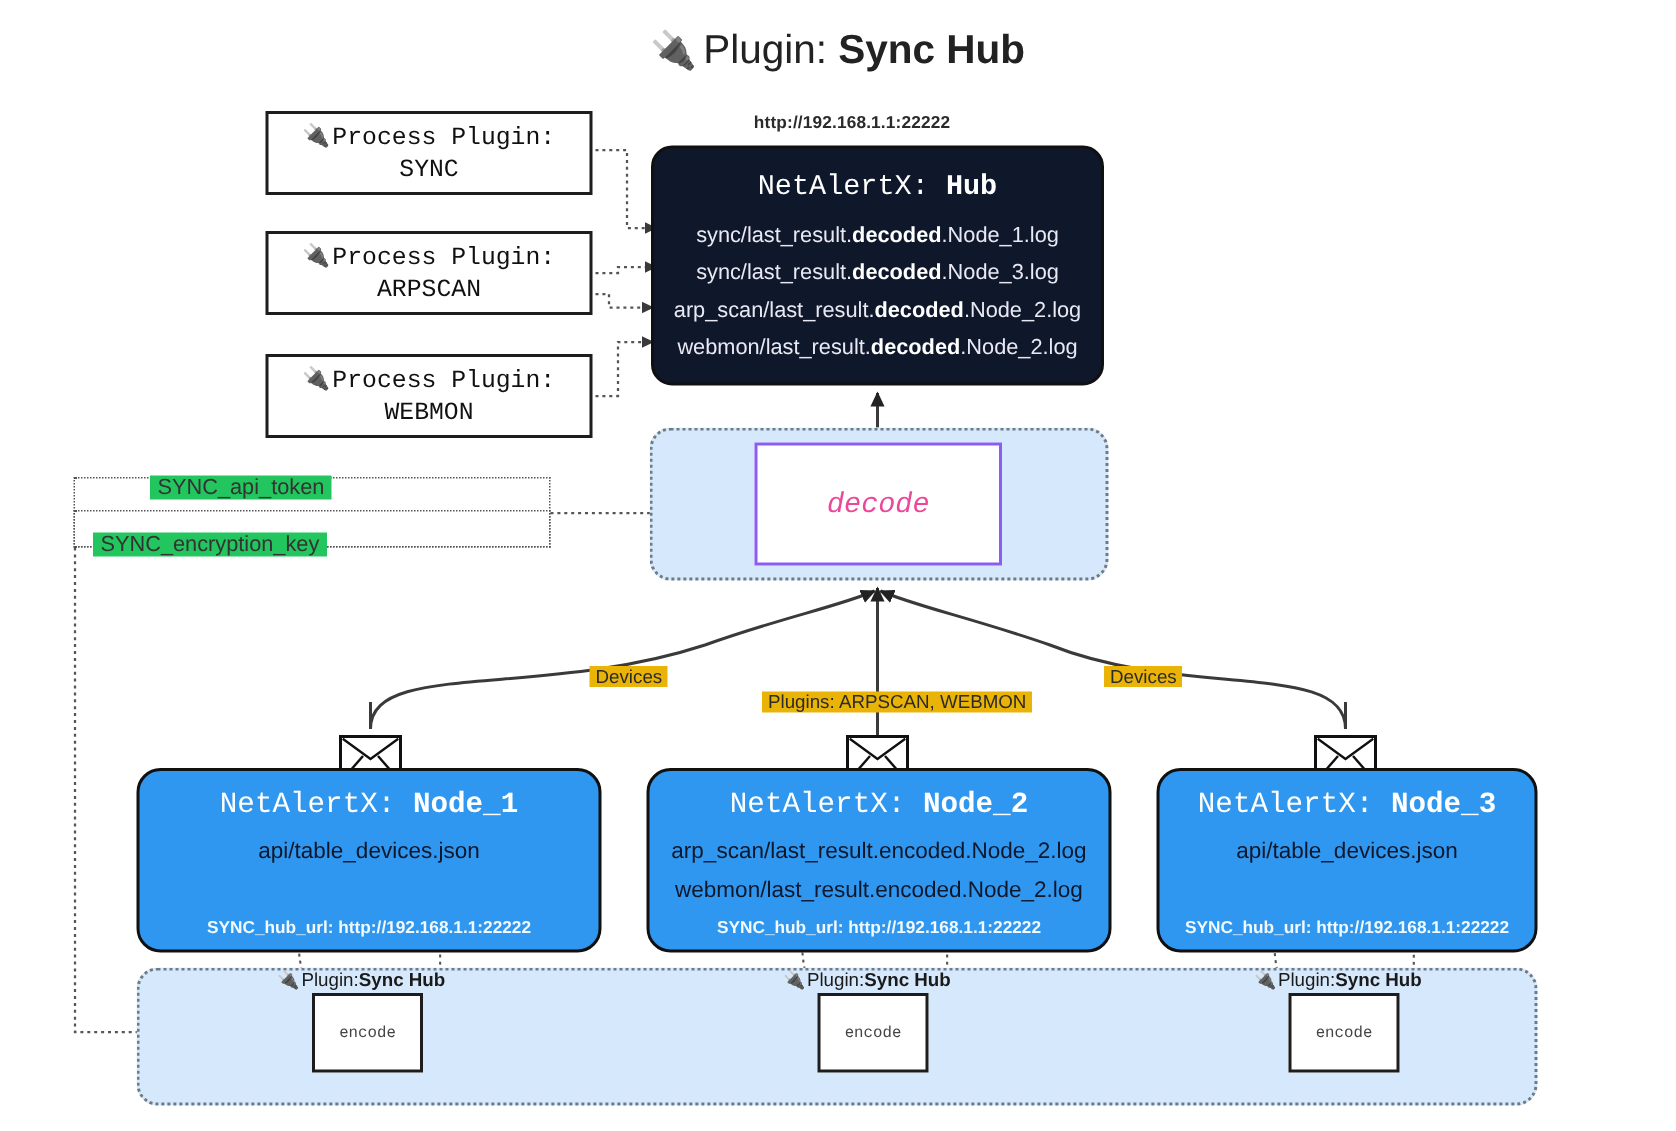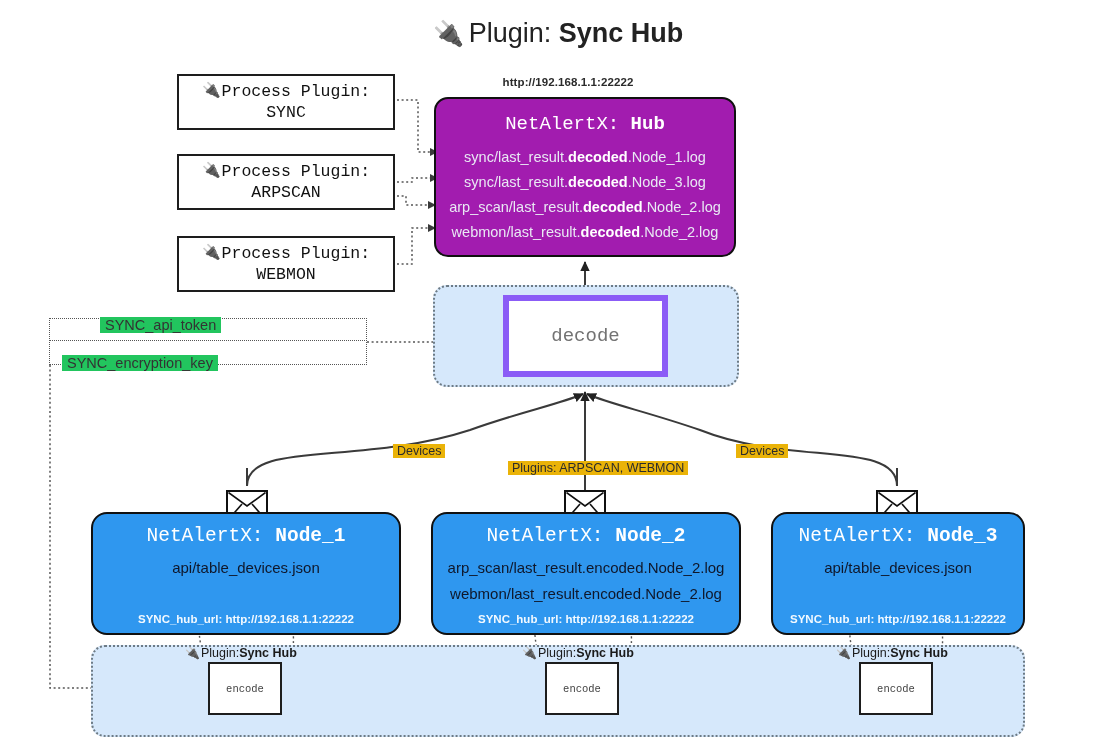--- a/index.html
+++ b/index.html
@@ -19,39 +19,39 @@
         box-sizing:border-box;display:flex;flex-direction:column;
         align-items:center;justify-content:center;
         font-family:"Liberation Mono","DejaVu Sans Mono",monospace;
         font-size:16.5px;line-height:21px;color:#111;}
   .pbox .l1{display:flex;align-items:center;white-space:nowrap;}
   .pbox .l1 .plug{font-size:15px;margin-right:1px;}
 
   
   #huburl{left:418px;top:76px;width:300px;text-align:center;font-size:11.5px;
           font-weight:bold;color:#2b2b2b;letter-spacing:.1px;}
-  #hub{left:434px;top:97px;width:302px;height:160px;background:#a21caf;
+  #hub{left:434px;top:97px;width:302px;height:160px;background:#0f172a;
        border:2.5px solid #101010;border-radius:14px;box-sizing:border-box;}
   #hub .htitle{margin-top:14px;text-align:center;color:#fff;font-weight:bold;
        font-family:"Liberation Mono","DejaVu Sans Mono",monospace;font-size:19px;}
   #hub .htitle .n{font-weight:normal;}
   #hub .hrows{margin-top:10px;}
   #hub .hrow{color:#e9e9f4;font-size:14.5px;line-height:25px;text-align:center;
              white-space:nowrap;}
   #hub .hrow b{color:#ffffff;font-weight:bold;}
 
   
   .cluster{background:#d6e8fb;border:2px dotted #6d7b86;border-radius:14px;
            box-sizing:border-box;}
   #decodeCluster{left:433px;top:285px;width:306px;height:102px;}
   #decodeBox{left:503px;top:295px;width:165px;height:82px;background:#fff;
-             border:6px solid #8b5cf6;box-sizing:border-box;display:flex;
+             border:2px solid #8b5cf6;box-sizing:border-box;display:flex;
              align-items:center;justify-content:center;
              font-family:"Liberation Mono","DejaVu Sans Mono",monospace;
-             font-size:19px;color:#737373;}
+             font-size:19px;color:#ec4899;font-style:italic;}
 
   
   .keybox{border:1.6px dotted #555;box-sizing:border-box;background:transparent;}
   #keyOuter{left:49px;top:318px;width:318px;height:47px;}
   #keyInner{left:49px;top:340px;width:318px;height:25px;}
   .keylabel{background:#22c55e;padding:0 5px;font-size:14.5px;color:#333;white-space:nowrap;}
   #lblApi{left:100px;top:317px;}
   #lblEnc{left:62px;top:355px;}
 
   

